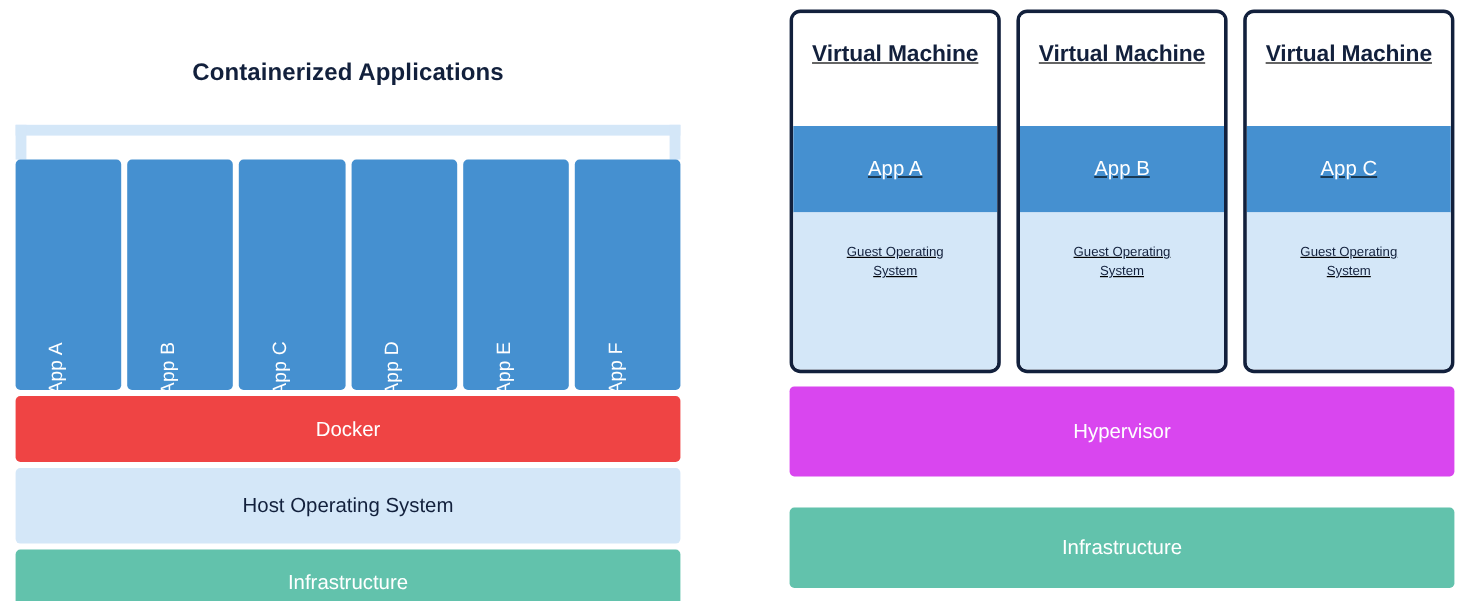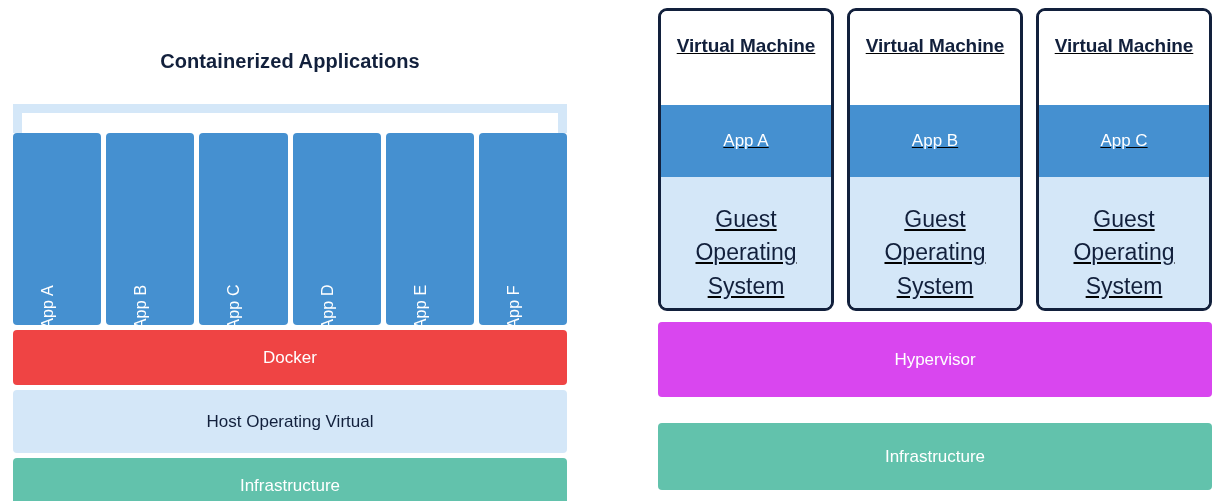--- a/index.html
+++ b/index.html
@@ -130,21 +130,21 @@
   }
   .vm-guest {
     flex: 1 1 auto;
     background: #d4e7f8;
     color: #12203c;
     display: flex;
     align-items: flex-start;
     justify-content: center;
     padding-top: 26px;
     box-sizing: border-box;
-    font-size: 23px;
+    font-size: 11px;
     line-height: 1.45;
     text-align: center;
   }
 
   .rstack-bar {
     left: 658px;
     width: 554px;
     border-radius: 4px;
     display: flex;
     align-items: center;
@@ -179,21 +179,21 @@
     <div class="app-block">
       <span class="vlabel">App E</span>
     </div>
     <div class="app-block">
       <span class="vlabel">App F</span>
     </div>
   </div>
 
   <div class="abs stack-bar" id="docker-bar">Docker</div>
 
-  <div class="abs stack-bar" id="host-os-bar">Host Operating Virtual</div>
+  <div class="abs stack-bar" id="host-os-bar">Host Operating System</div>
 
   <div class="abs stack-bar" id="infra-bar-left">Infrastructure</div>
 </div>
 
 <div class="abs" id="right-panel">
 
   <div class="abs" id="vm-row">
 
     <div class="vm-box">
       <div class="vm-title">Virtual Machine</div>

